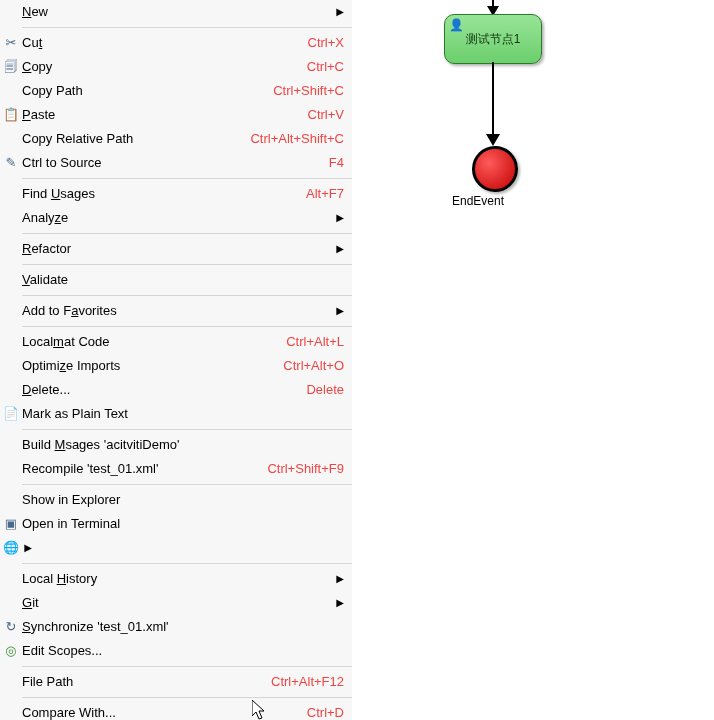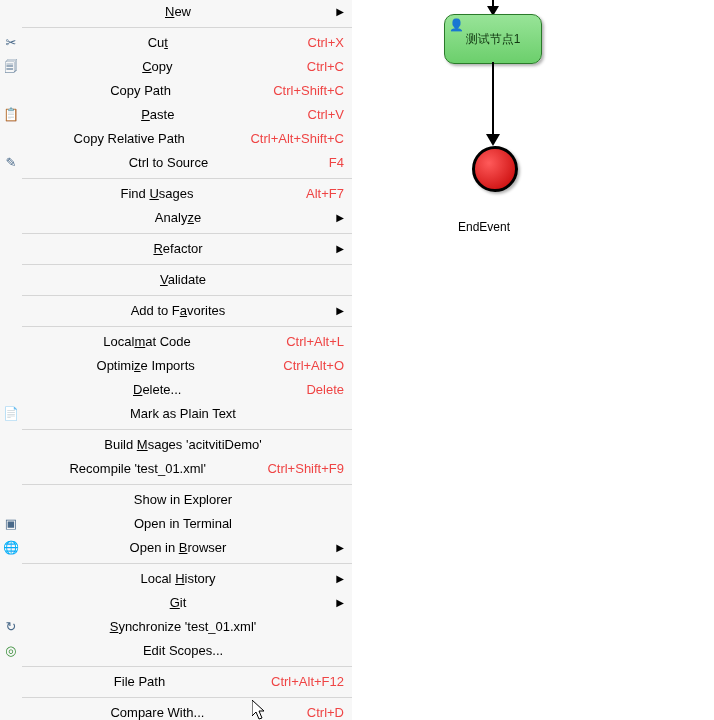--- a/index.html
+++ b/index.html
@@ -38,21 +38,20 @@
     width: 22px;
     text-align: center;
     font-size: 13px;
     color: #4a6a8a;
     flex: 0 0 22px;
   }
   .menu .label {
     flex: 1 1 auto;
     white-space: nowrap;
     overflow: hidden;
-    text-align: center;
   }
   .menu .label .mn { text-decoration: underline; }
   .menu .sc {
     flex: 0 0 auto;
     padding-left: 14px;
     color: #ef4444;
     font-size: 13px;
   }
   .menu .sub {
     flex: 0 0 10px;
@@ -155,26 +154,25 @@
     top: 146px;
     width: 40px;
     height: 40px;
     border-radius: 50%;
     background: radial-gradient(circle at 35% 35%, #ff5a5a, #c20000);
     border: 3px solid #000;
     box-shadow: 2px 2px 3px rgba(0,0,0,.3);
   }
   .end-label {
     position: absolute;
-    left: 106px;
+    left: 88px;
     top: 194px;
     width: 76px;
-    text-align: left;
+    text-align: center;
     font-size: 12px;
-    margin-top: 26px;
   }
   .conn-line {
     position: absolute;
     left: 140px;
     top: 62px;
     width: 2px;
     height: 74px;
     background: #000;
   }
   .conn-arrow {
@@ -326,21 +324,20 @@
   <div class="item">
     <span class="icon"></span>
     <span class="label">Show in Explorer</span>
   </div>
   <div class="item">
     <span class="icon ic-term"></span>
     <span class="label">Open in Terminal</span>
   </div>
   <div class="item">
     <span class="icon ic-globe"></span>
-    <span class="label"><span>Open in </span><span class="mn">B</span><span>rowser</span></span>
     <span class="sub">▶</span>
   </div>
   <div class="sep"></div>
 
   <div class="item">
     <span class="icon"></span>
     <span class="label"><span>Local </span><span class="mn">H</span><span>istory</span></span>
     <span class="sub">▶</span>
   </div>
   <div class="item">

